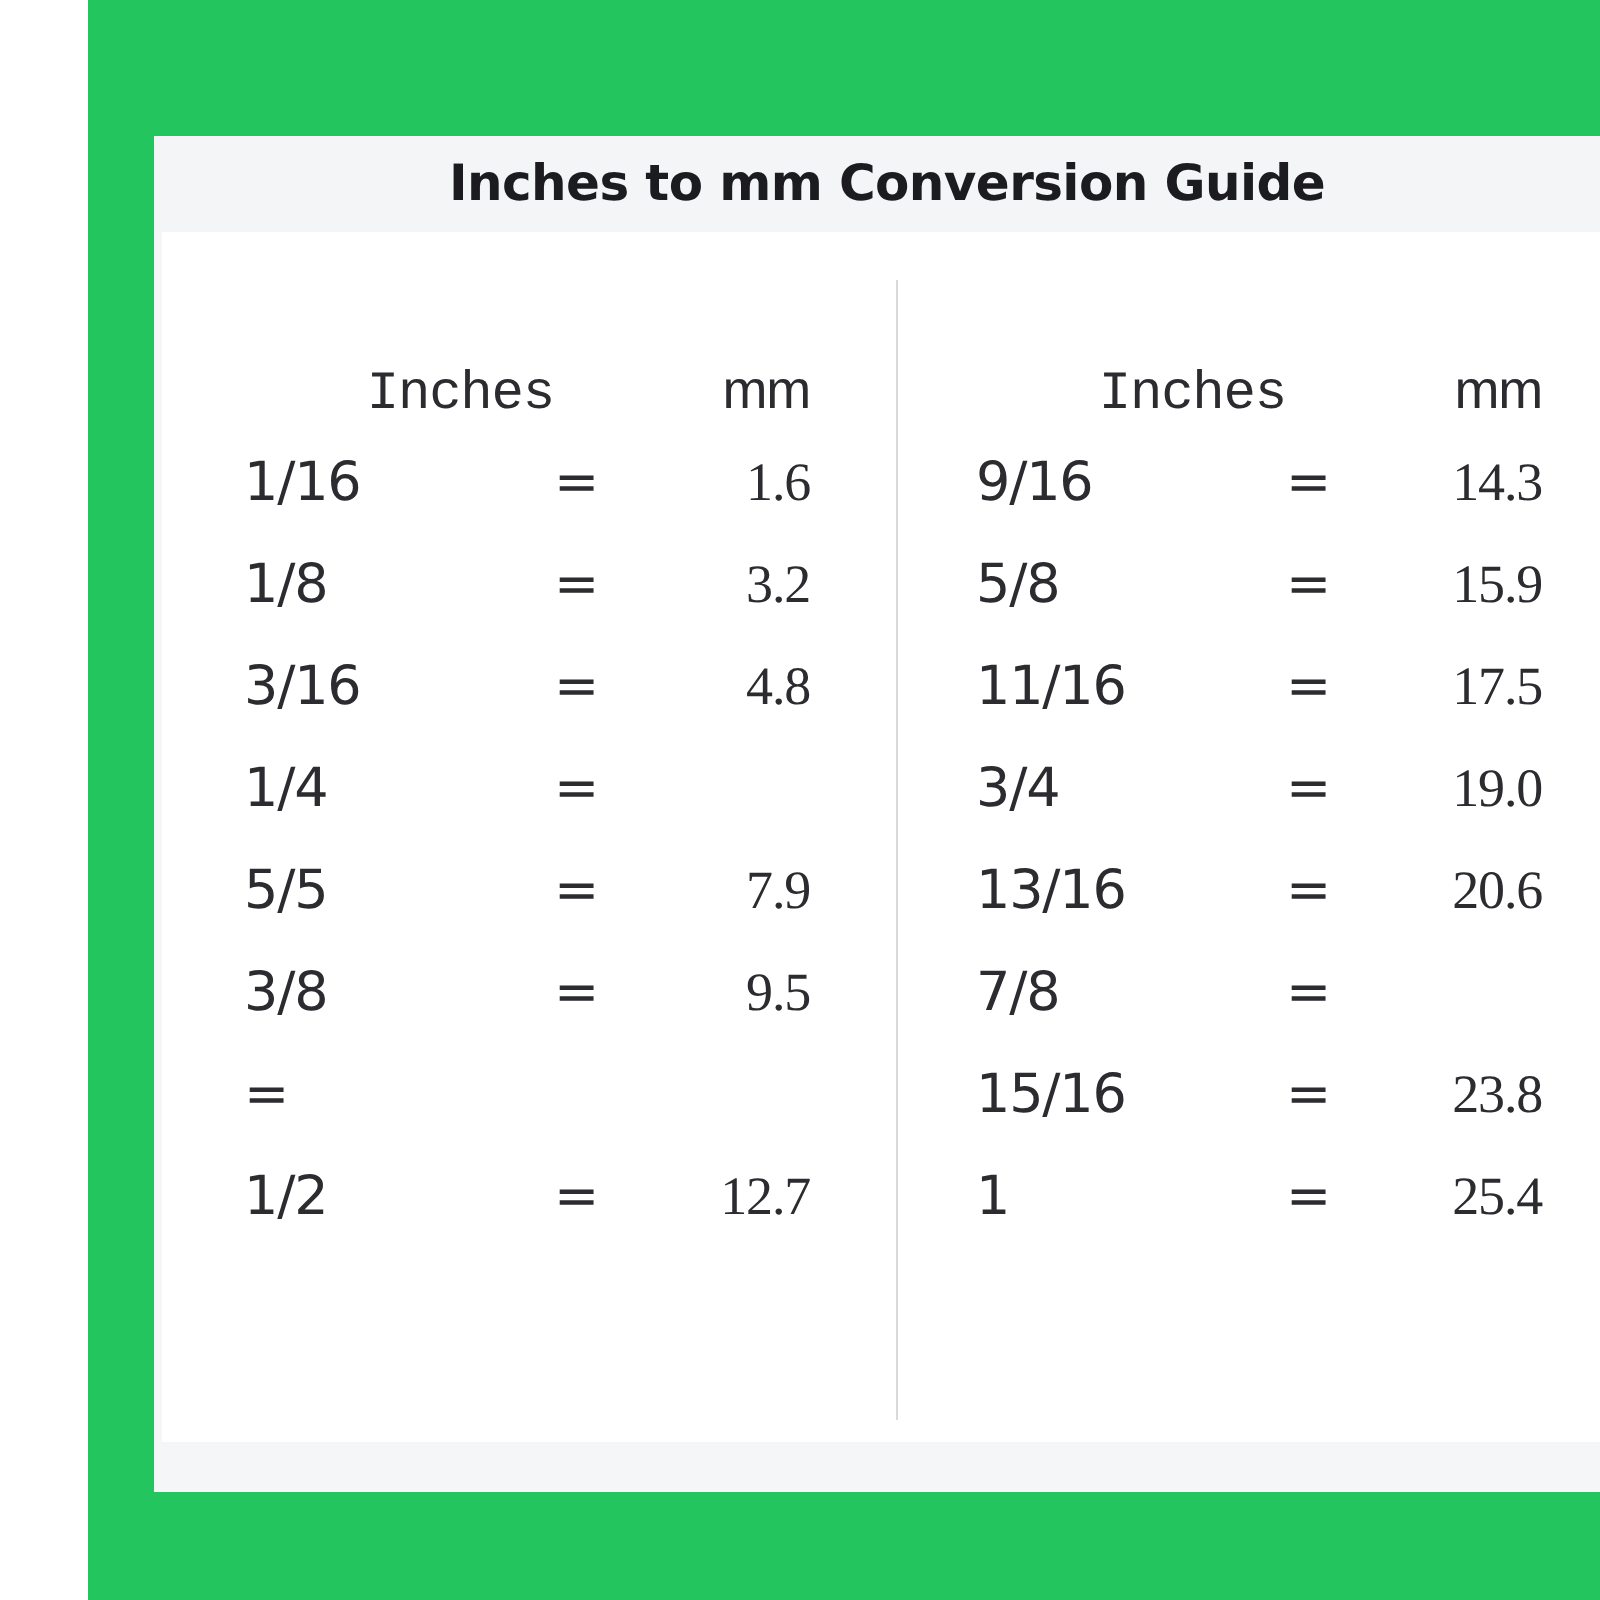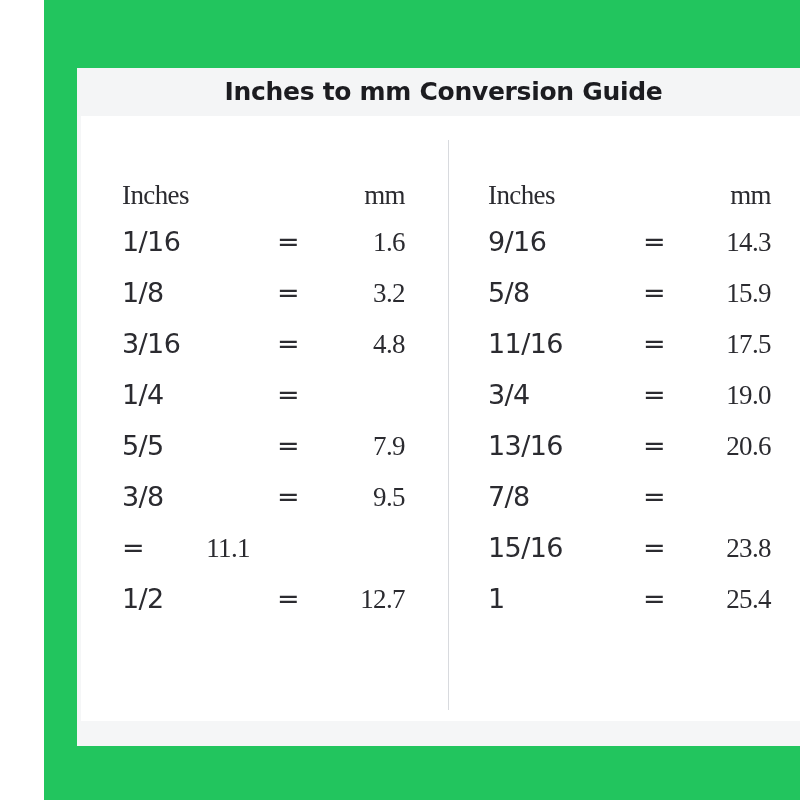--- a/index.html
+++ b/index.html
@@ -138,33 +138,34 @@
     font-family: Liberation Serif, serif;
     font-size: 27px;
     color: #2b2b30;
     text-align: right;
     letter-spacing: -0.6px;
     white-space: nowrap;
   }
 
   .head-inches {
     width: 155px;
-    font-family: Liberation Serif, serif;
+    font-family: Liberation Mono, monospace;
     font-size: 27px;
     color: #2b2b30;
     letter-spacing: -0.6px;
+    text-align: right;
   }
 
   .head-spacer {
     width: 42px;
   }
 
   .head-mm {
     width: 86px;
-    font-family: Liberation Serif, serif;
+    font-family: Liberation Sans, sans-serif;
     font-size: 27px;
     color: #2b2b30;
     text-align: right;
     letter-spacing: -0.6px;
   }
 </style>
 </head>
 <body>
 
 <div id="page">
@@ -219,21 +220,20 @@
         </div>
 
         <div class="row">
           <div class="c-inches">3/8</div>
           <div class="c-eq">=</div>
           <div class="c-mm">9.5</div>
         </div>
 
         <div class="row">
           <div class="c-eq">=</div>
-          <div class="c-mm">11.1</div>
         </div>
 
         <div class="row">
           <div class="c-inches">1/2</div>
           <div class="c-eq">=</div>
           <div class="c-mm">12.7</div>
         </div>
 
       </div>
     </div>

